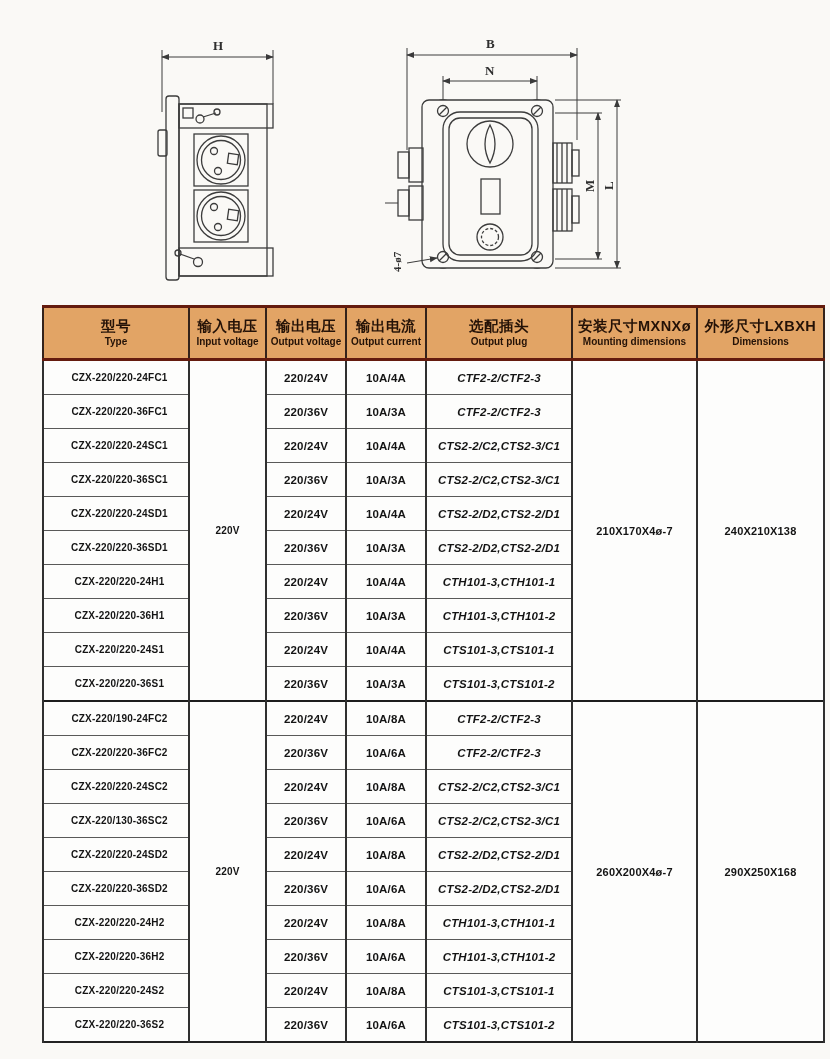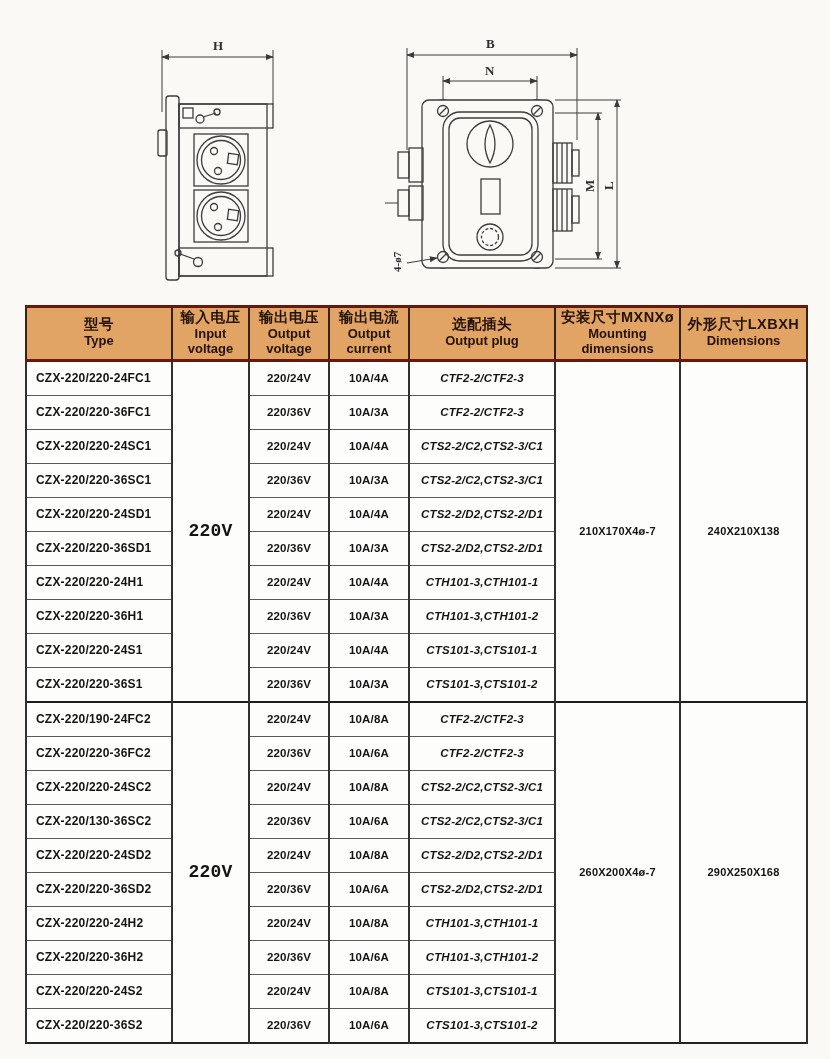--- a/index.html
+++ b/index.html
@@ -7,60 +7,60 @@
     width:830px;height:1059px;
     background:#faf9f6;
     font-family:"Liberation Sans", sans-serif;
     position:relative;
     overflow:hidden;
   }
   .page{position:absolute;inset:0;}
   .drawings{position:absolute;left:0;top:0;width:830px;height:302px;}
   .drawings svg{display:block;}
 
-  .table-wrap{position:absolute;left:25px;top:305px;width:678px;}
+  .table-wrap{position:absolute;left:42px;top:305px;width:678px;}
   table.spec{
     border-collapse:collapse;
     table-layout:fixed;
     width:781px;
     background:#fdfdfc;
     border:2px solid #222;
   }
   thead th{
     background:#e2a465;
     color:#241207;
     border-left:2px solid #33221a;
     border-right:2px solid #33221a;
     border-top:3px solid #641b0e;
     border-bottom:3px solid #641b0e;
     height:47px;
     padding:1px 0 2px 0;
     vertical-align:middle;
     line-height:1.15;
   }
   thead th .zh{font-size:14.5px;font-weight:700;letter-spacing:.5px;}
-  thead th .en{font-size:13px;font-weight:600;margin-top:1px;}
+  thead th .en{font-size:10px;font-weight:600;margin-top:1px;}
   tbody td{
     border-top:1px solid #595959;
     border-bottom:1px solid #595959;
     border-left:2px solid #303030;
     border-right:2px solid #303030;
     height:33px;
     padding:0 2px;
     text-align:center;
     vertical-align:middle;
     color:#141414;
     font-weight:700;
     font-size:11.5px;
     letter-spacing:.2px;
     white-space:nowrap;
     overflow:hidden;
   }
-  tbody td.model{text-align:left;padding-left:9px;font-size:12px;}
-  tbody td.involt{font-size:18px;font-family:Liberation Mono, monospace;}
+  tbody td.model{text-align:center;padding-left:9px;font-size:10px;}
+  tbody td.involt{font-size:10px;}
   tbody td.plug{font-size:11.5px;font-style:italic;}
   tbody td.mounting,tbody td.dims{font-size:11px;}
   tbody tr.group-start td{border-top:2.5px solid #1d1d1d;}
   .dim-label{font-family:"Liberation Serif", serif;font-weight:700;font-size:13px;fill:#2e2e2e;}
   .dim-small{font-family:"Liberation Serif", serif;font-weight:700;font-size:11px;fill:#2e2e2e;}
 </style>
 </head>
 <body>
 
 <div class="page">

